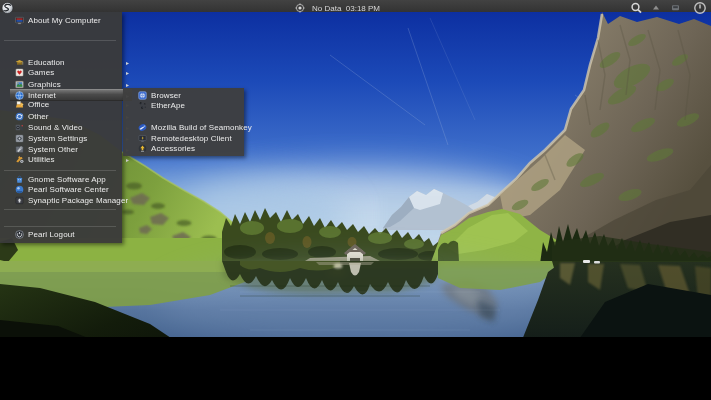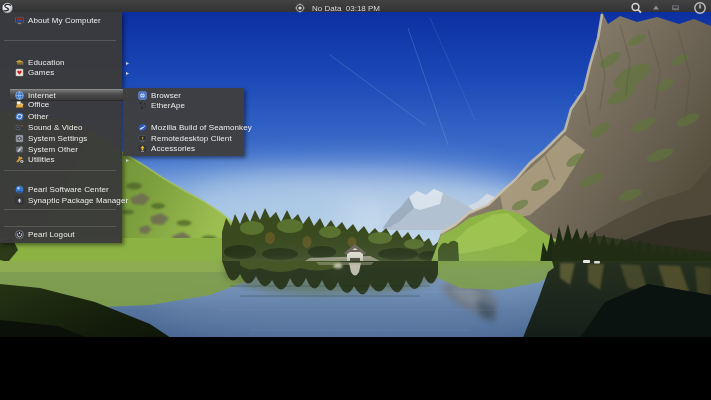--- a/index.html
+++ b/index.html
@@ -272,20 +272,30 @@
       </div>
 <div class="mi" style="top:44.5px">
         <svg class="ic" viewBox="0 0 10 10">
           <path d="M0.8,4.2 L5,2.2 L9.2,4.2 L5,6.2 Z" fill="#caa23a"></path>
           <rect x="2.2" y="5" width="5.6" height="2.4" fill="#8a6a20"></rect>
           <line x1="8.6" y1="4.4" x2="8.6" y2="7.4" stroke="#e8d080" stroke-width="0.6"></line>
         </svg>
         <span class="tx">Education</span>
         <span class="ar">▸</span>
       </div>
+<div class="mi" style="top:66.5px">
+        <svg class="ic" viewBox="0 0 10 10">
+          <rect x="0.8" y="1.4" width="8.4" height="7.2" rx="0.6" fill="#e8e4da" stroke="#7a7468" stroke-width="0.6"></rect>
+          <rect x="1.8" y="2.4" width="6.4" height="5.2" fill="#4a7ec2"></rect>
+          <path d="M1.8,6.4 L3.8,4.4 L5.2,5.8 L6.6,3.8 L8.2,6 L8.2,7.6 L1.8,7.6 Z" fill="#3a8a3a"></path>
+          <circle cx="3.2" cy="3.4" r="0.7" fill="#f0d048"></circle>
+        </svg>
+        <span class="tx">Graphics</span>
+        <span class="ar">▸</span>
+      </div>
 <div class="mi hl" style="top:77px;height:10px">
         <svg class="ic" viewBox="0 0 10 10">
           <circle cx="5" cy="5" r="4.3" fill="#2a6fd0"></circle>
           <path d="M5,0.7 A4.3,4.3 0 0 0 5,9.3 A4.3,4.3 0 0 0 5,0.7 M1.2,5 L8.8,5 M5,0.7 Q2.6,5 5,9.3 M5,0.7 Q7.4,5 5,9.3" stroke="#cfe2f8" stroke-width="0.55" fill="none"></path>
         </svg>
         <span class="tx">Internet</span>
         <span class="ar">▸</span>
       </div>
 <div class="mi" style="top:87.3px">
         <svg class="ic" viewBox="0 0 10 10">
@@ -338,20 +348,29 @@
 <div class="mi" style="top:142.4px">
         <svg class="ic" viewBox="0 0 10 10">
           <path d="M1.4,7.2 L4.2,4 L3.6,2.4 L5,1.2 L5.8,2.6 L7.4,2.2 L8.6,4 L6.6,4.6 L3.4,8.4 Z" fill="#d89a35"></path>
           <circle cx="7.6" cy="7" r="1.8" fill="#b8bcc2"></circle>
           <circle cx="7.6" cy="7" r="0.7" fill="#4a5058"></circle>
         </svg>
         <span class="tx">Utilities</span>
         <span class="ar">▸</span>
       </div>
 <div class="sep" style="top:157.5px"></div>
+<div class="mi" style="top:161.9px">
+        <svg class="ic" viewBox="0 0 10 10">
+          <path d="M2,3.4 L8,3.4 L7.4,8.6 L2.6,8.6 Z" fill="#4a8ad8"></path>
+          <path d="M3.4,3.2 Q3.4,1.2 5,1.2 Q6.6,1.2 6.6,3.2" stroke="#2a5a9a" stroke-width="0.8" fill="none"></path>
+          <circle cx="4" cy="5.2" r="0.5" fill="#fff"></circle>
+          <circle cx="6" cy="5.2" r="0.5" fill="#fff"></circle>
+        </svg>
+        <span class="tx">Gnome Software App</span>
+      </div>
 <div class="mi" style="top:172.4px">
         <svg class="ic" viewBox="0 0 10 10">
           <circle cx="5" cy="5" r="4.2" fill="#3a7ace"></circle>
           <circle cx="3.8" cy="3.6" r="1.4" fill="#bcd4f0" opacity="0.85"></circle>
           <path d="M2,6.6 L8,6.6 L7.4,8.8 L2.6,8.8 Z" fill="#2a5a9a"></path>
         </svg>
         <span class="tx">Pearl Software Center</span>
       </div>
 <div class="mi" style="top:182.5px">
         <svg class="ic" viewBox="0 0 10 10">

